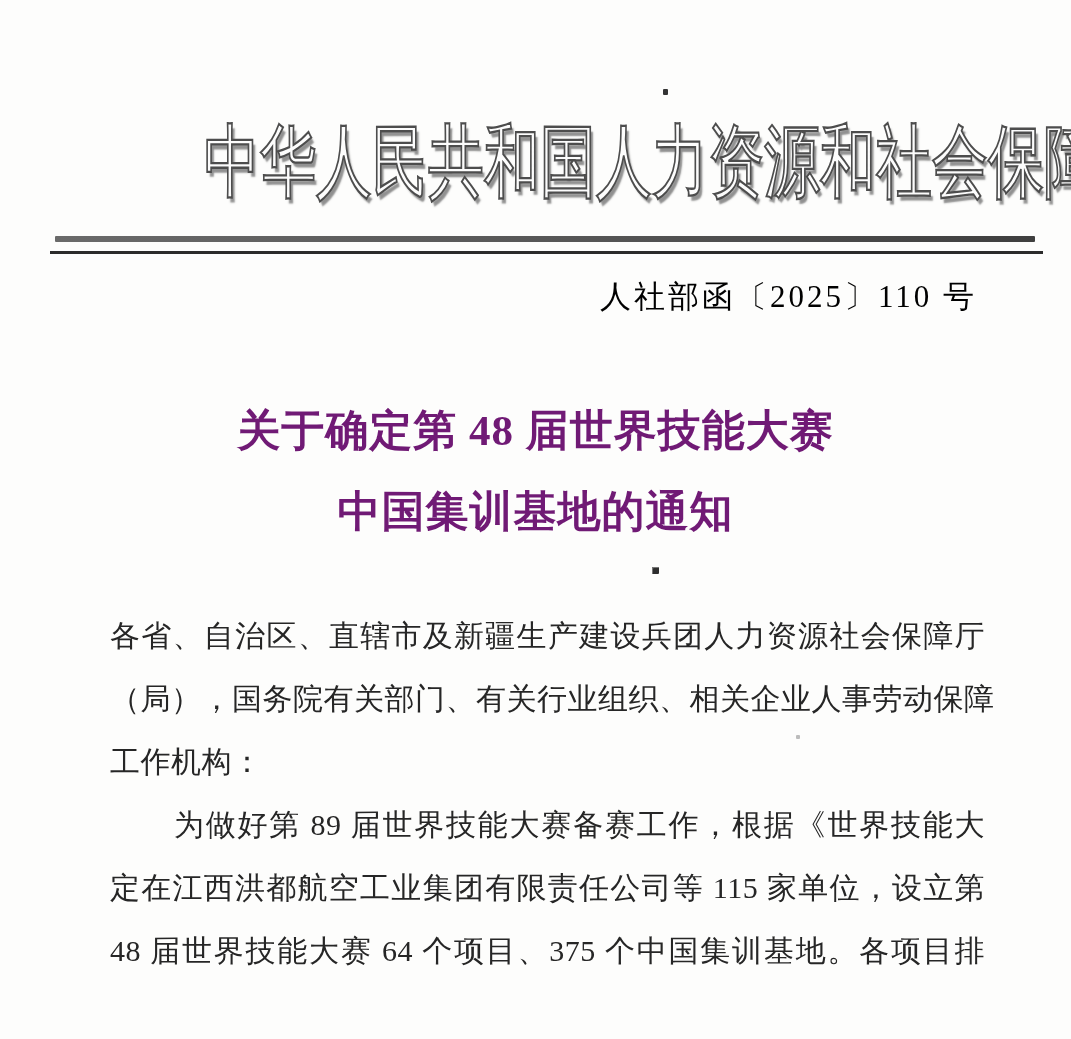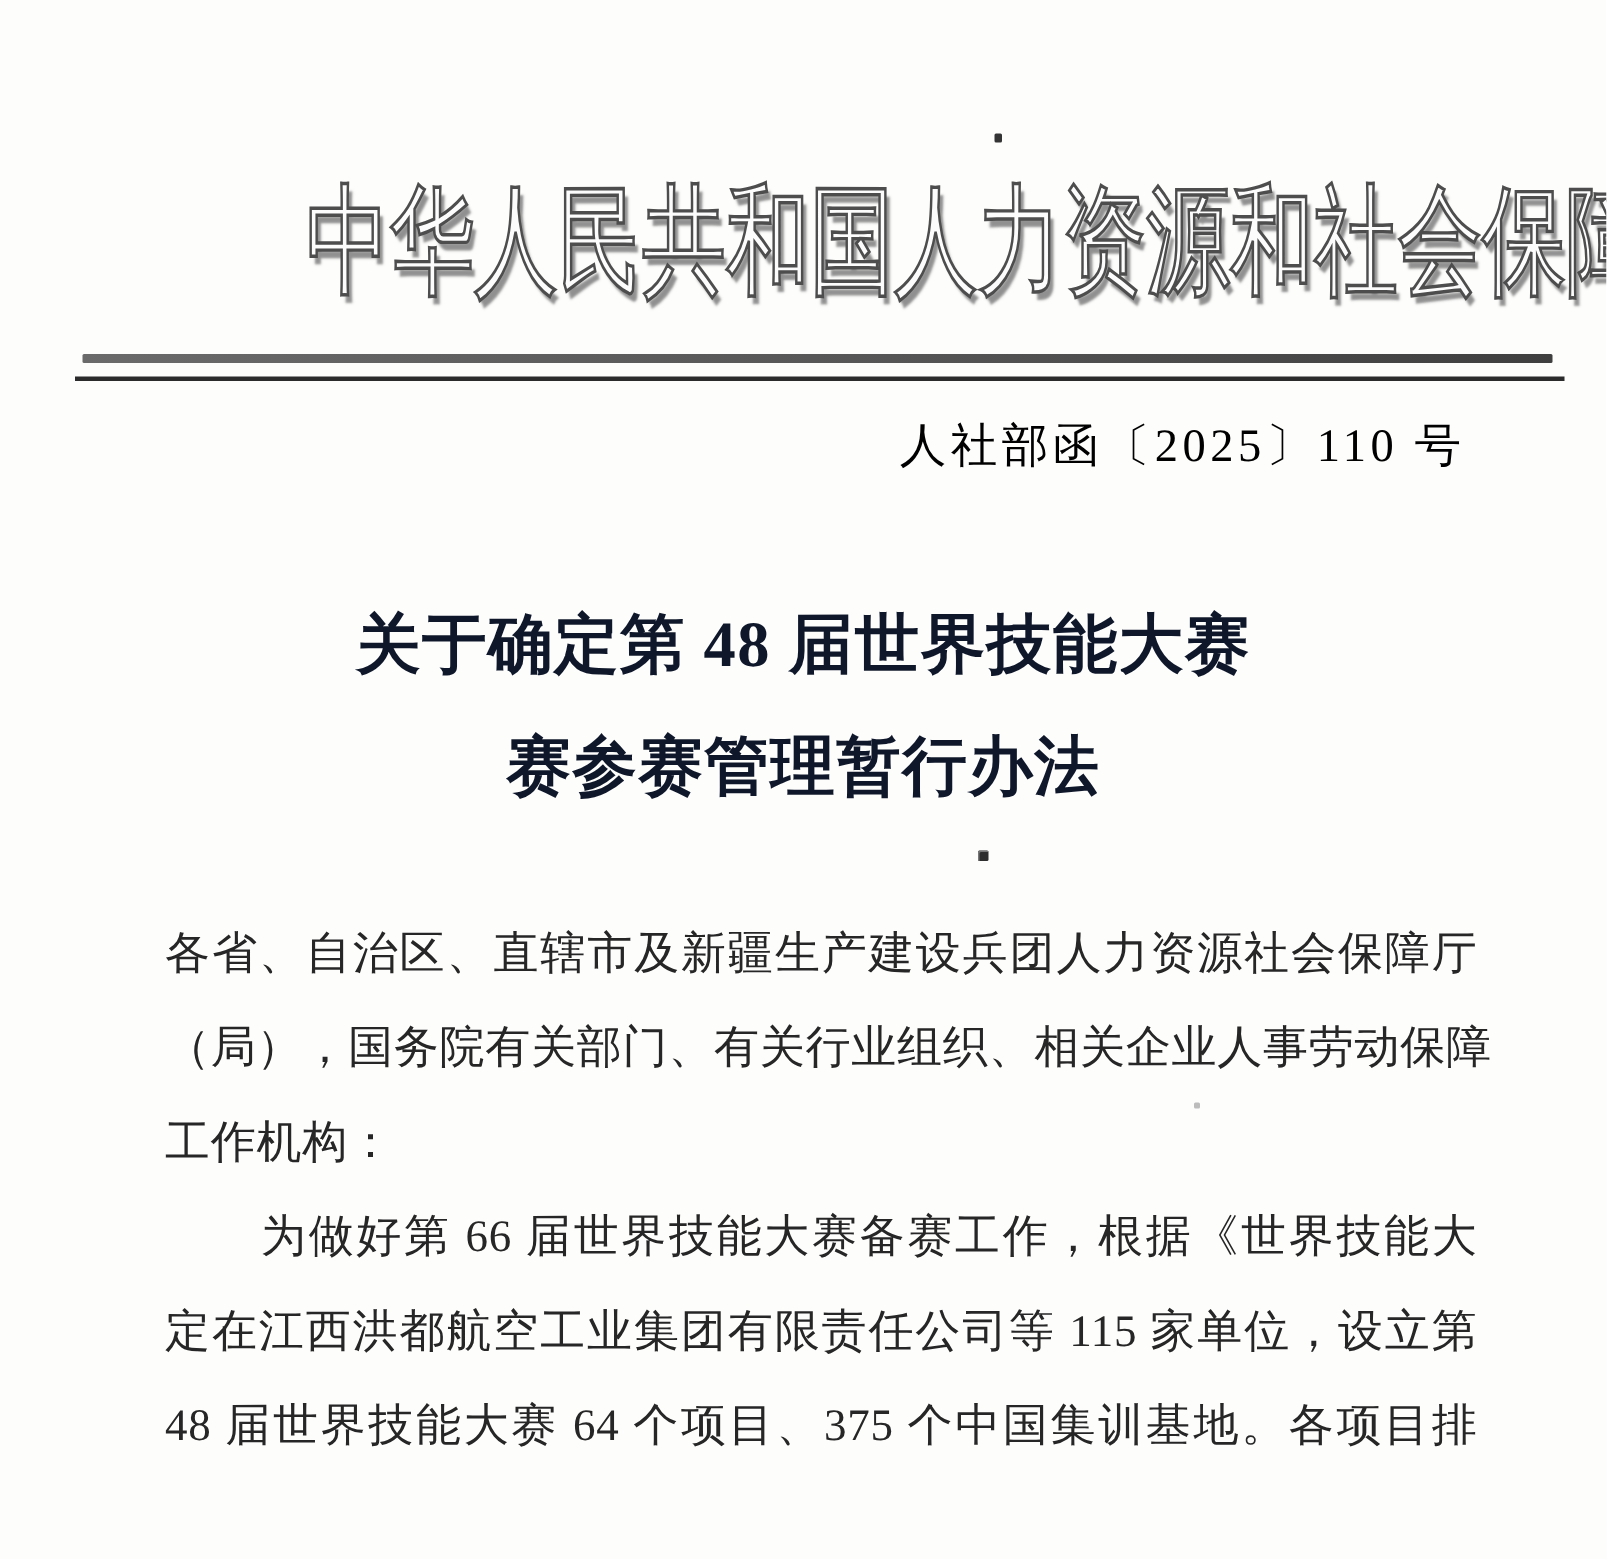--- a/index.html
+++ b/index.html
@@ -69,21 +69,21 @@
   }
 
   
   .doc-title {
     position: absolute;
     top: 390px;
     left: 0;
     width: 100%;
     text-align: center;
     font-weight: bold;
-    color: #0f172a;
+    color: #701a75;
     font-size: 43px;
     line-height: 81px;
     letter-spacing: 1px;
   }
 
   
   .doc-body {
     position: absolute;
     top: 604px;
     left: 87px;
@@ -126,29 +126,29 @@
     <span class="masthead-text">中华人民共和国人力资源和社会保障部</span>
   </div>
 
   <div class="rule-thick"></div>
   <div class="rule-thin"></div>
 
   <div class="doc-number">人社部函〔2025〕110 号</div>
 
   <div class="doc-title">
     <div>关于确定第 48 届世界技能大赛</div>
-    <div>赛参赛管理暂行办法</div>
+    <div>中国集训基地的通知</div>
   </div>
 
   <div class="speck speck-top"></div>
   <div class="speck speck-middle"></div>
   <div class="speck speck-low"></div>
 
   <div class="doc-body">
     <div class="bline">各省、自治区、直辖市及新疆生产建设兵团人力资源社会保障厅</div>
     <div class="bline">（局），国务院有关部门、有关行业组织、相关企业人事劳动保障</div>
     <div class="bline left-end">工作机构：</div>
-    <div class="bline indent">为做好第 66 届世界技能大赛备赛工作，根据《世界技能大</div>
+    <div class="bline indent">为做好第 89 届世界技能大赛备赛工作，根据《世界技能大</div>
     <div class="bline">定在江西洪都航空工业集团有限责任公司等 115 家单位，设立第</div>
     <div class="bline">48 届世界技能大赛 64 个项目、375 个中国集训基地。各项目排</div>
   </div>
 
 </div>
 
 </body></html>

